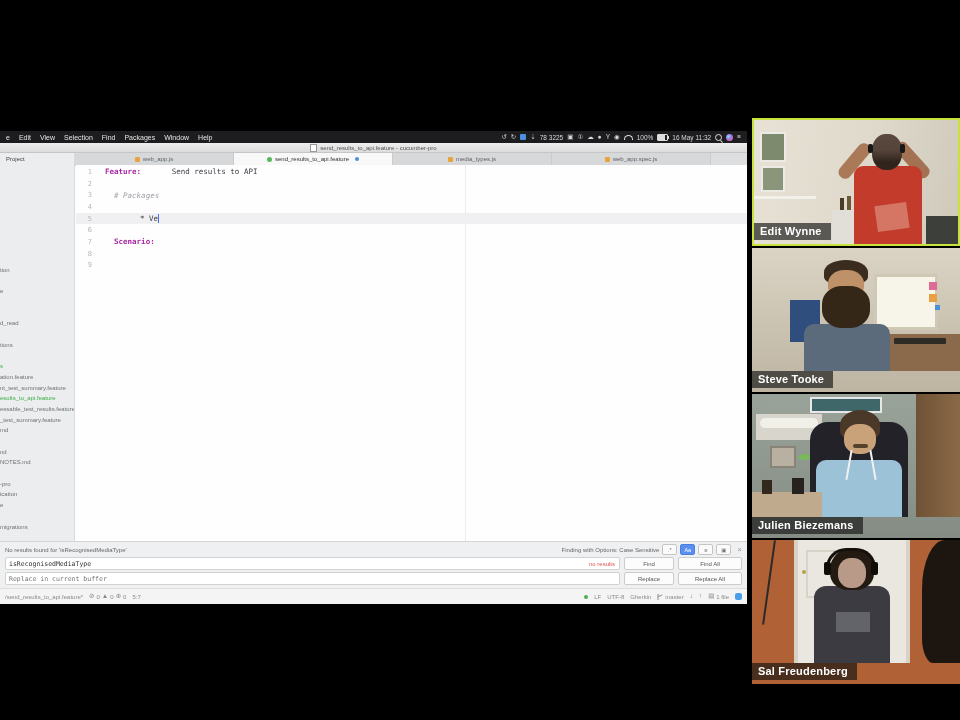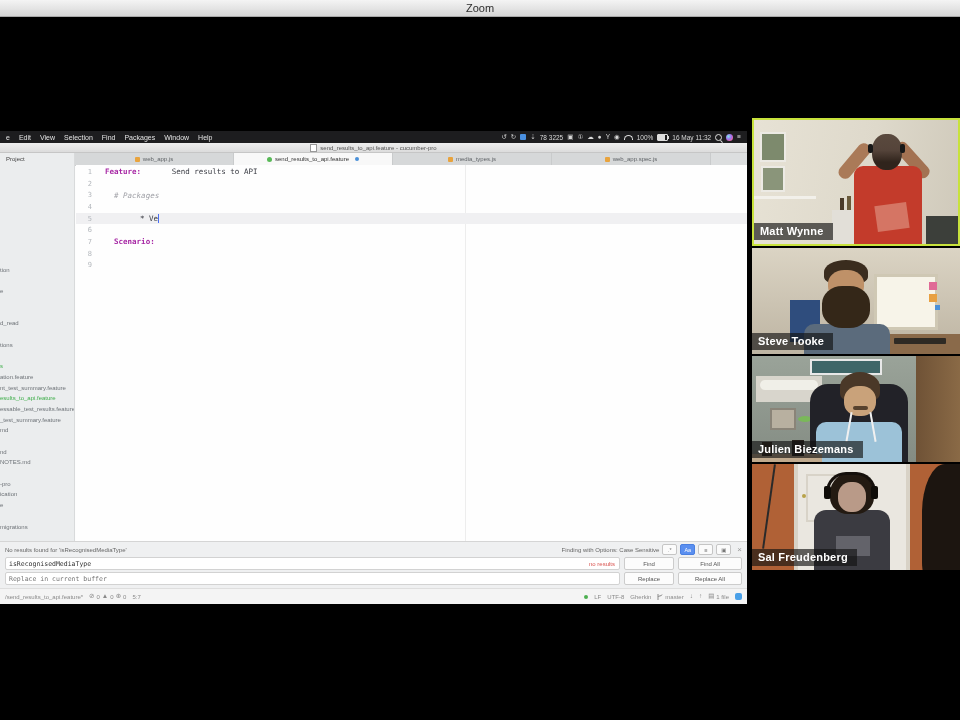--- a/index.html
+++ b/index.html
@@ -88,21 +88,21 @@
   .statusbar{position:absolute;left:0;right:0;bottom:0;height:16px;background:#f4f4f4;
     border-top:1px solid #dedede;display:flex;justify-content:space-between;align-items:center;
     font-size:6px;color:#8a8a8a;padding:0 5px;box-sizing:border-box;}
   .sb-left,.sb-right{display:flex;gap:6px;align-items:center;}
   .sb-group{display:flex;gap:2px;align-items:center;}
   .dot-green{width:4px;height:4px;border-radius:50%;background:#4caf50;}
   .tw{width:7px;height:7px;background:#4aa0e8;border-radius:2px;}
 
   
   .videos{position:absolute;left:752px;top:118px;width:208px;}
-  .tile{position:relative;width:208px;height:106px;margin-bottom:2px;background:#2a2a2a;overflow:hidden;}
+  .tile{position:relative;width:208px;height:144px;margin-bottom:2px;background:#2a2a2a;overflow:hidden;}
   .tile.active{height:128px;border:2px solid #c8e23c;box-sizing:border-box;}
   .sc{position:absolute;inset:0;}
   .sc div{position:absolute;}
   .name-label{position:absolute;left:0;bottom:4px;background:rgba(18,18,18,0.65);color:#fff;
     font-size:11px;font-weight:bold;padding:2px 9px 3px 6px;letter-spacing:0.2px;}
 
   
   .sc.matt{background:linear-gradient(100deg,#e7e2d5 0%,#ded9cb 55%,#cfc9ba 100%);}
   .m-frame1{left:6px;top:12px;width:22px;height:26px;background:#7d8a6d;border:2px solid #eceae4;}
   .m-frame2{left:7px;top:46px;width:20px;height:22px;background:#8a957a;border:2px solid #eceae4;}
@@ -170,23 +170,20 @@
   .j-torso{left:64px;top:66px;width:86px;height:57px;background:#9cc2d8;border-radius:10px 10px 0 0;}
   .j-desk{left:0;top:98px;width:70px;height:25px;background:#c0aa8e;}
   .j-cup1{left:10px;top:86px;width:10px;height:14px;background:#33281e;}
   .j-cup2{left:40px;top:84px;width:12px;height:16px;background:#26211c;}
 </style>
 </head>
 <body>
 
 <div class="stage">
 
-  <div class="zoom-titlebar">
-    <span>Zoom</span>
-  </div>
 
   <div class="share">
 
     <div class="menubar">
       <div class="menu-items">
           <span class="mitem">e</span>
           <span class="mitem">Edit</span>
           <span class="mitem">View</span>
           <span class="mitem">Selection</span>
           <span class="mitem">Find</span>
@@ -391,21 +388,21 @@
           <div class="m-bottle3"></div>
    <div class="m-desk"></div>
           <div class="m-armL"></div>
           <div class="m-armR"></div>
           <div class="m-torso"></div>
    <div class="m-print"></div>
           <div class="m-head"></div>
           <div class="m-phoneL"></div>
           <div class="m-phoneR"></div>
         </div>
-        <div class="name-label">Matt Wynne</div>
+        <div class="name-label">Edit Wynne</div>
       </div>
       <div class="tile">
         <div class="sc steve">
           <div class="s-window"></div>
           <div class="s-note1"></div>
           <div class="s-note2"></div>
    <div class="s-note3"></div>
           <div class="s-panel"></div>
           <div class="s-desk"></div>
           <div class="s-kbd"></div>

